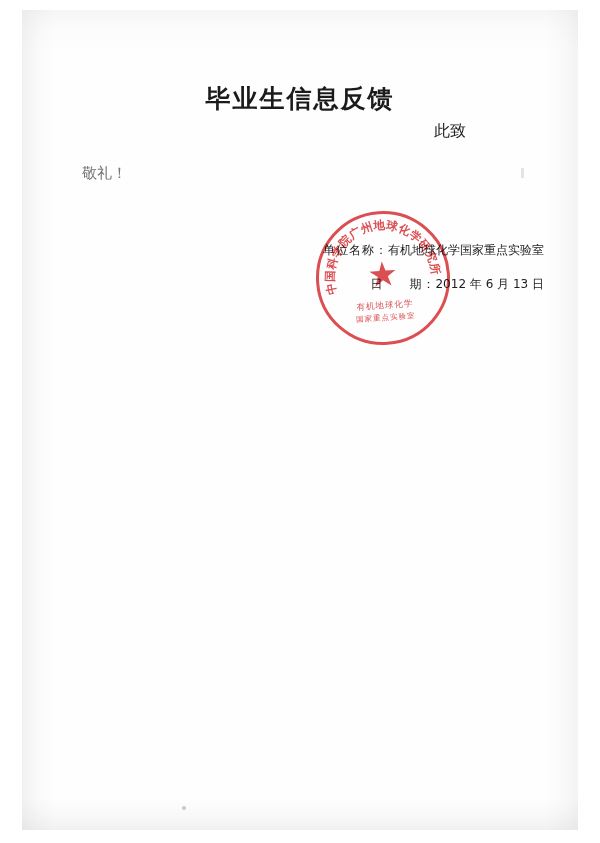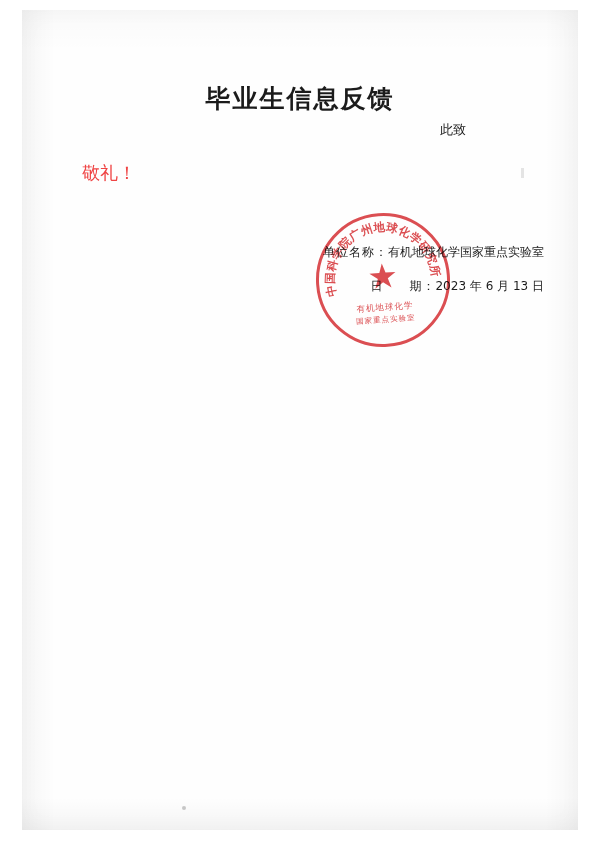--- a/index.html
+++ b/index.html
@@ -69,28 +69,28 @@
   }
   .body-text .indent {
     display: inline-block;
     width: 30px;
   }
 
   .closing-1 {
     margin-top: 6px;
     padding-right: 86px;
     text-align: right;
-    font-size: 13px;
+    font-size: 16px;
     color: #1d1d1d;
   }
   .closing-2 {
     margin-top: 22px;
     padding-left: 34px;
-    font-size: 18px;
-    color: #ef4444;
+    font-size: 15px;
+    color: #737373;
   }
 
   .signature-block {
     position: relative;
     margin-top: 50px;
     padding-right: 8px;
   }
   .sig-line {
     text-align: right;
     font-size: 12px;
@@ -191,21 +191,21 @@
     <div class="doc-title">毕业生信息反馈</div>
 
 
     <div class="closing-1">此致</div>
     <div class="closing-2">敬礼！</div>
 
     <div class="signature-block">
 
       <div class="sig-line"><span class="sig-label">单位名称：</span><span>有机地球化学国家重点实验室</span></div>
 
-      <div class="sig-line"><span class="sig-label">日　　期：</span><span>2023 年 6 月 13 日</span></div>
+      <div class="sig-line"><span class="sig-label">日　　期：</span><span>2012 年 6 月 13 日</span></div>
 
       <div class="seal">
         <div class="arc-wrap">
           <div class="arc-char" style="transform:rotate(-98deg)">
               <i>中</i>
             </div>
           <div class="arc-char" style="transform:rotate(-84deg)">
               <i>国</i>
             </div>
           <div class="arc-char" style="transform:rotate(-70deg)">

